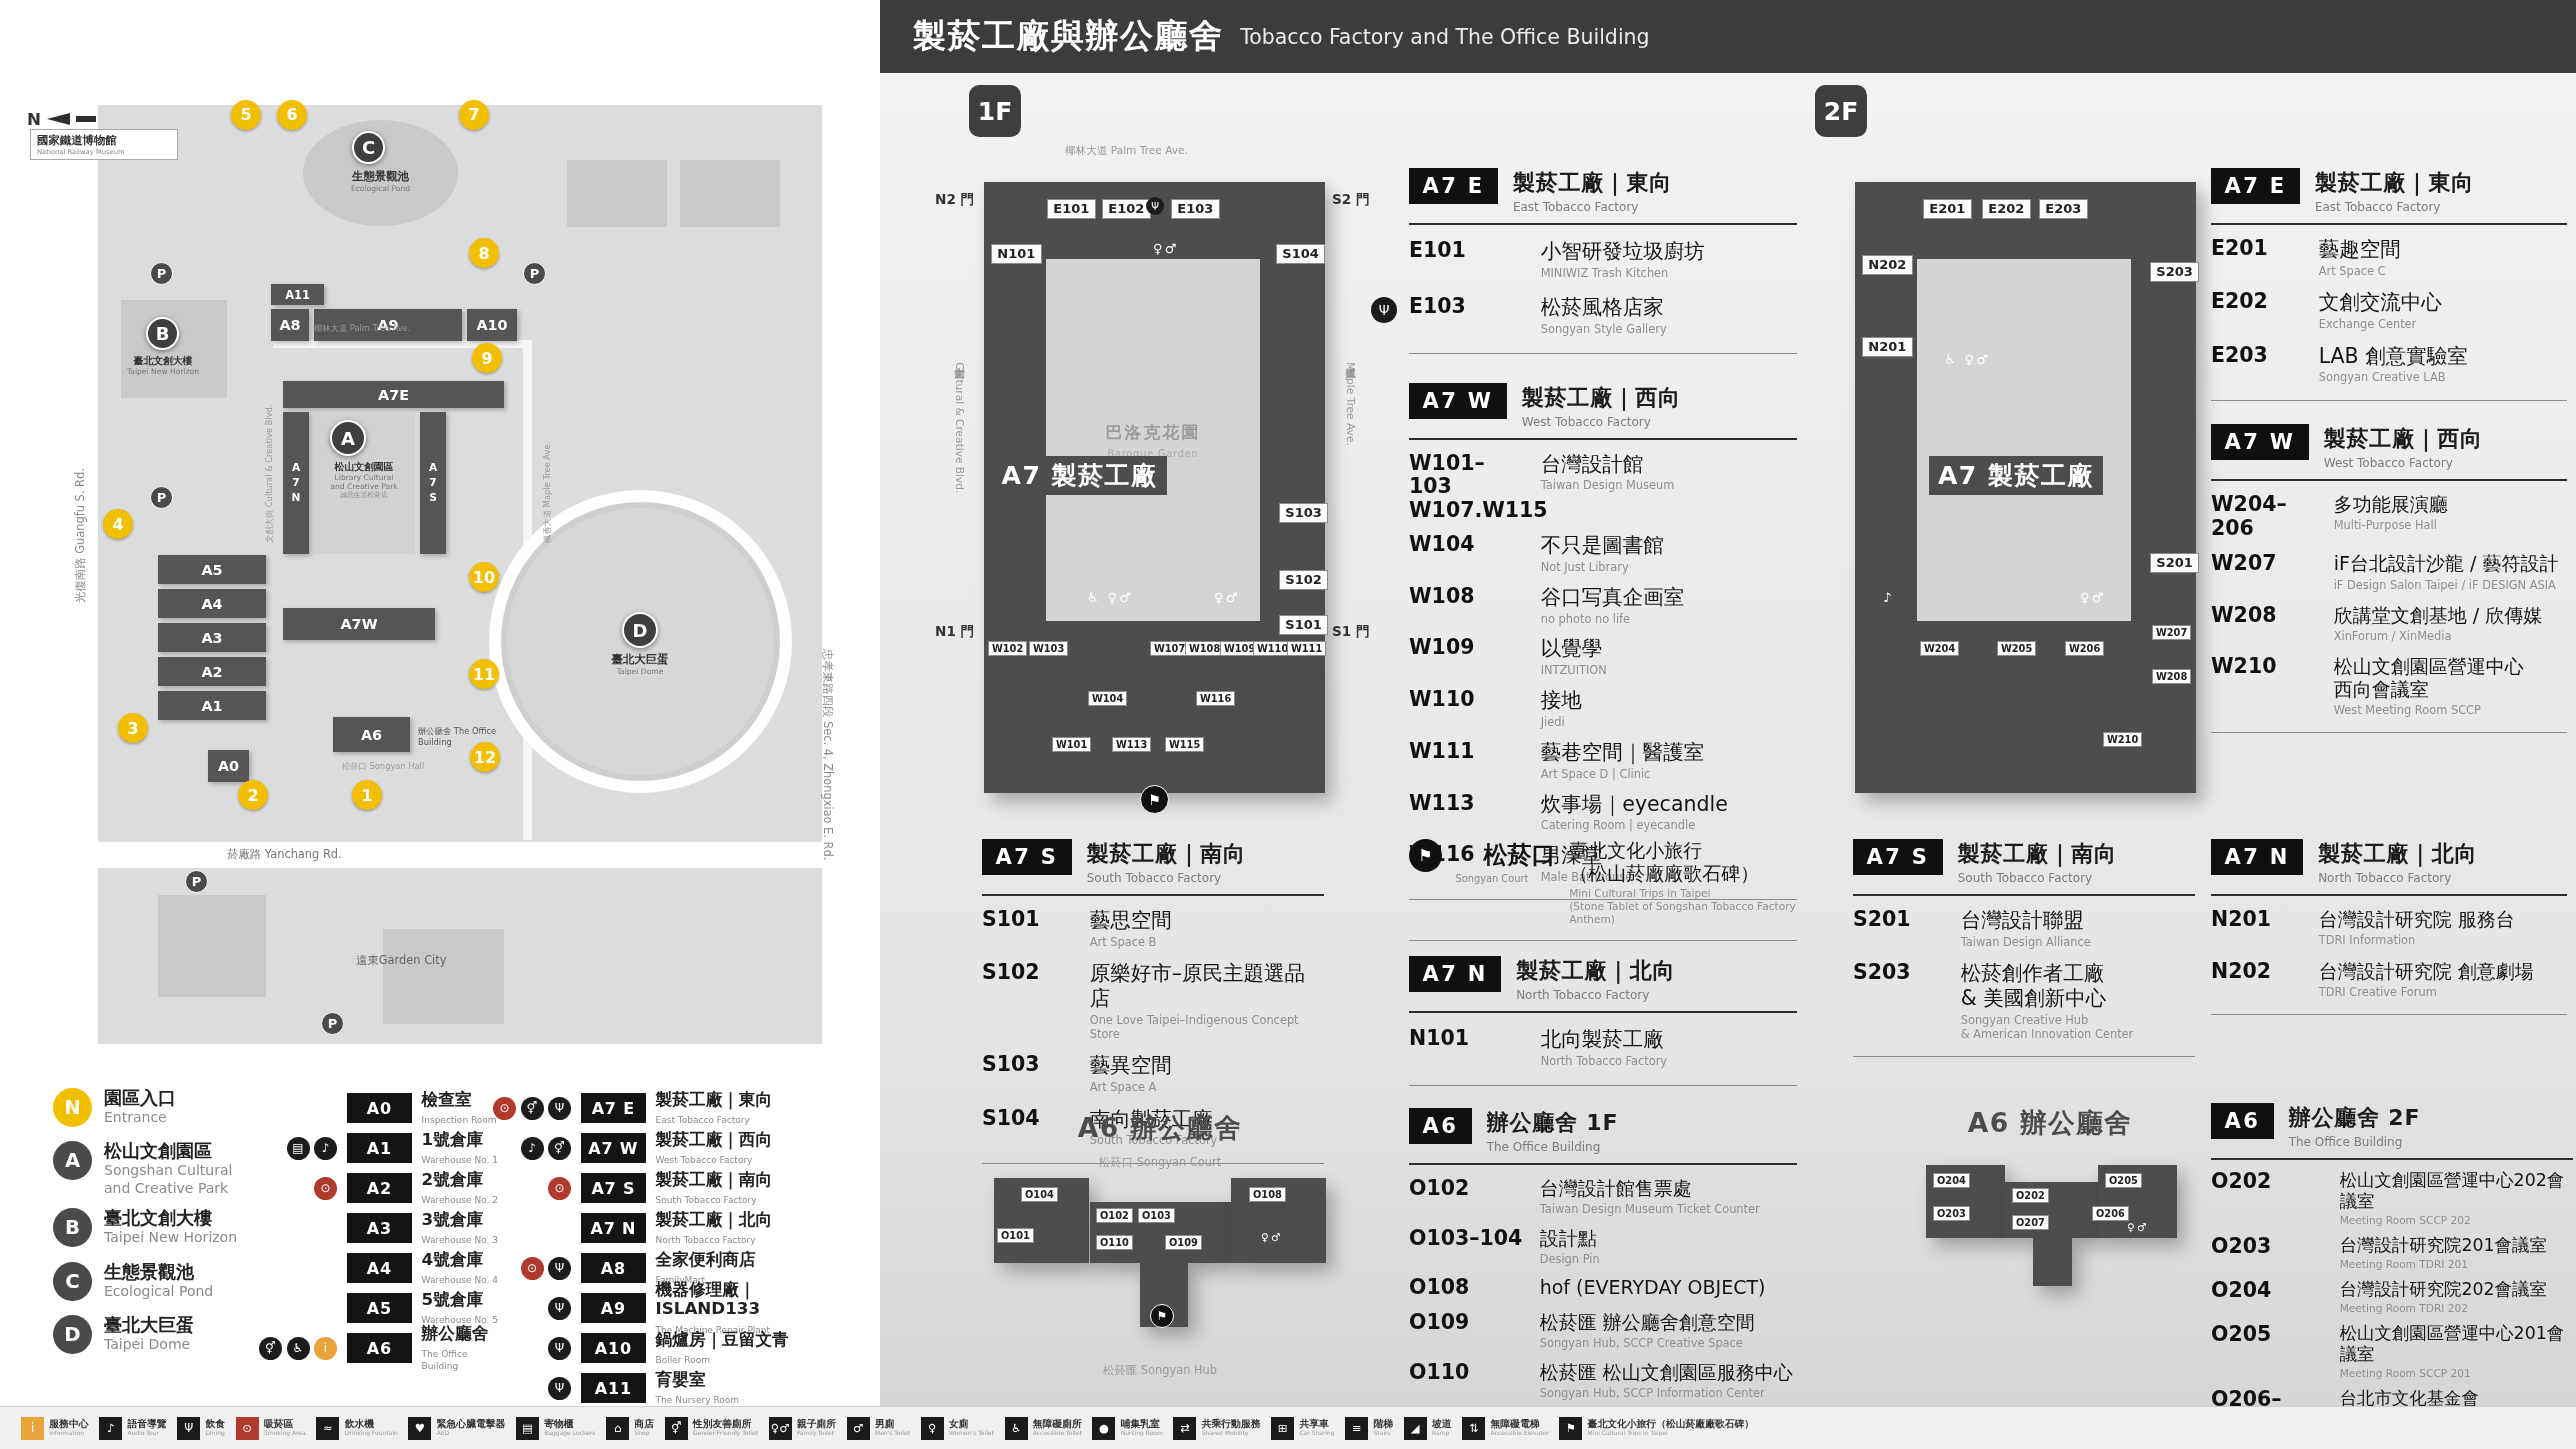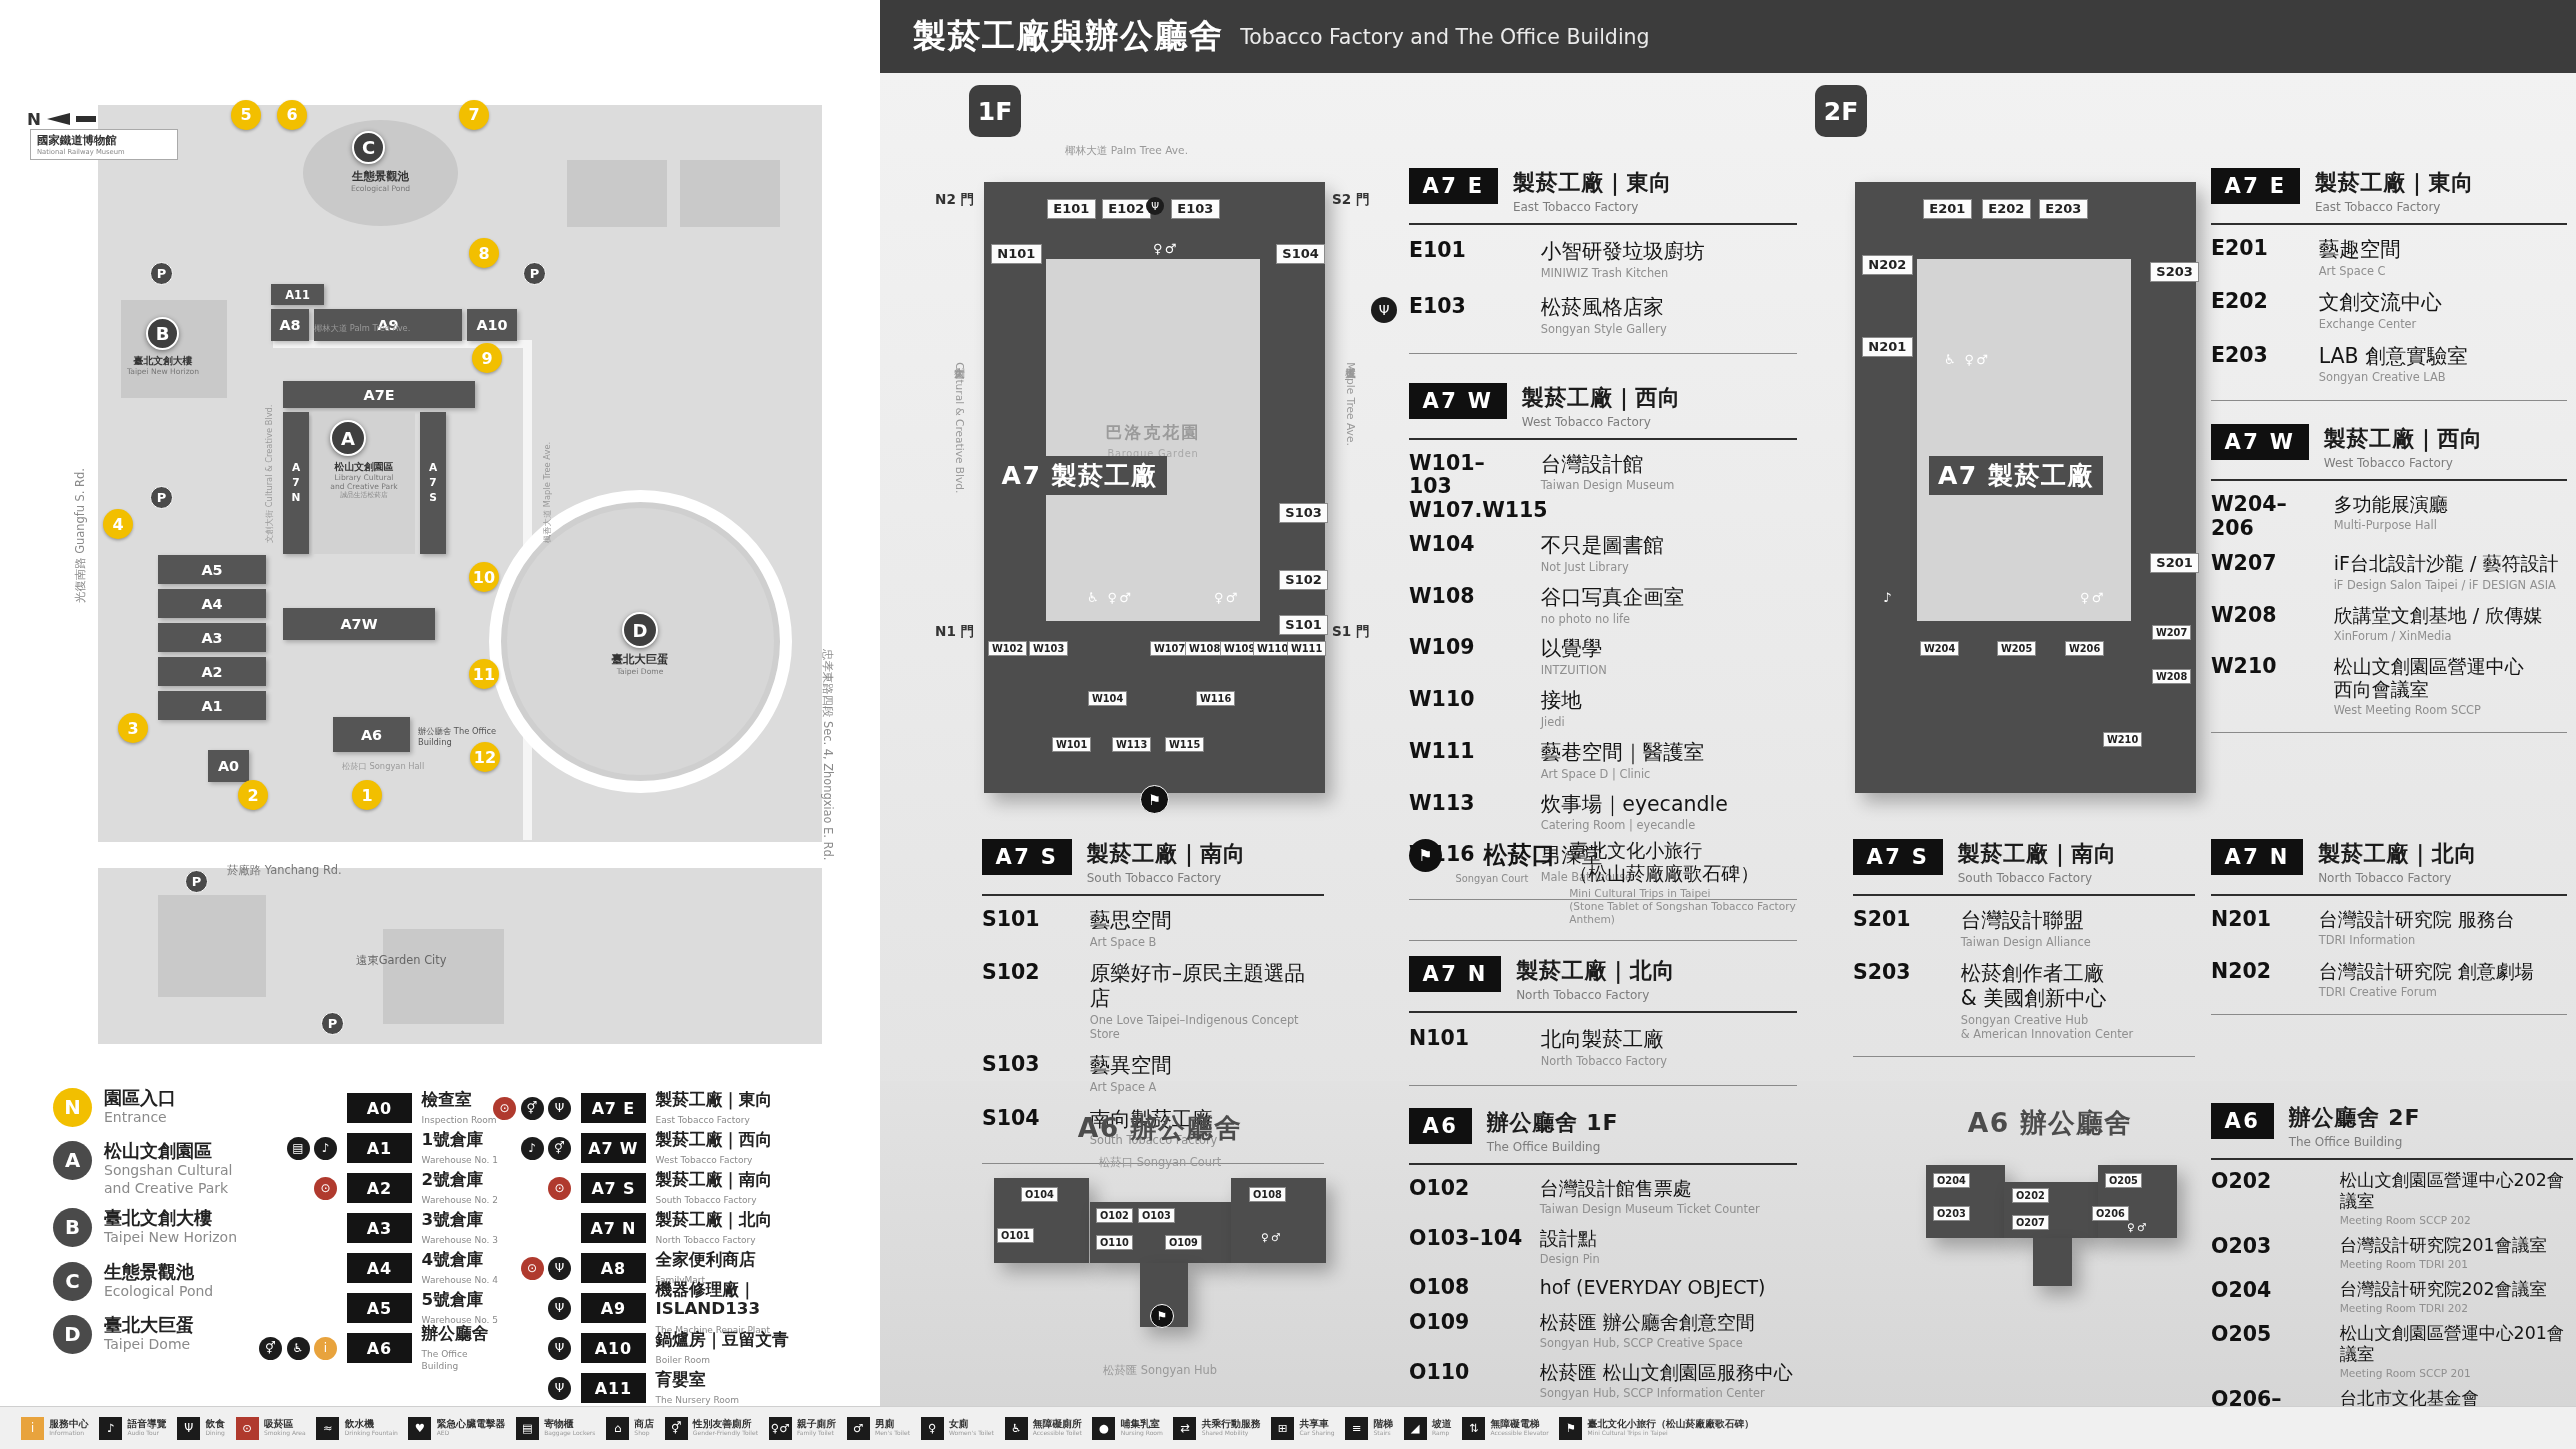--- a/index.html
+++ b/index.html
@@ -148,21 +148,21 @@
       <div class="pin" style="left:146px;top:244px;width:33px;height:33px;">B</div>
       <div class="maplabel" style="left:106px;top:282px;width:114px;">
         <span class="z" style="font-size:9.8px;">臺北文創大樓</span>
         <span class="e">Taipei New Horizon</span>
       </div>
 
       <div class="blk sm" style="left:271px;top:211px;width:53px;height:21px;">A11</div>
       <div class="blk" style="left:271px;top:236px;width:38px;height:32px;">A8</div>
       <div class="blk" style="left:314px;top:236px;width:148px;height:32px;">A9</div>
       <div class="blk" style="left:467px;top:236px;width:50px;height:32px;">A10</div>
-      <div class="blk" style="left:283px;top:308px;width:192px;height:27px;">A7E</div>
+      <div class="blk" style="left:283px;top:308px;width:221px;height:27px;">A7E</div>
       <div class="blk v" style="left:283px;top:339px;width:26px;height:142px;">A7N</div>
       <div class="courtyard" style="left:313px;top:339px;width:102px;height:142px;"></div>
       <div class="blk v" style="left:420px;top:339px;width:26px;height:142px;">A7S</div>
       <div class="pin" style="left:330px;top:347px;width:36px;height:36px;">A</div>
       <div class="maplabel" style="left:290px;top:388px;width:148px;">
         <span class="z" style="font-size:9.8px;">松山文創園區</span>
         <span class="e" style="white-space:pre-line;">Library Cultural
 and Creative Park</span>
         <span class="s">誠品生活松菸店</span>
       </div>
@@ -181,21 +181,21 @@
       <div class="dome" style="left:489px;top:417px;width:303px;height:303px;"></div>
       <div class="pin" style="left:622px;top:539px;width:36px;height:36px;">D</div>
       <div class="maplabel" style="left:583px;top:580px;width:114px;">
         <span class="z">臺北大巨蛋</span>
         <span class="e">Taipei Dome</span>
       </div>
       <div class="streetlbl" style="left:356px;top:880px;color:#666;">遠東Garden City</div>
 
       <div class="streetlbl rot-l" style="left:73px;top:530px;">光復南路 Guangfu S. Rd.</div>
       <div class="streetlbl rot-r" style="left:835px;top:576px;">忠孝東路四段 Sec. 4, Zhongxiao E. Rd.</div>
-      <div class="streetlbl" style="left:227px;top:790px;color:#777;">菸廠路 Yanchang Rd.</div>
+      <div class="streetlbl" style="left:227px;top:774px;color:#777;">菸廠路 Yanchang Rd.</div>
       <div class="streetlbl small" style="left:314px;top:250px;">椰林大道 Palm Tree Ave.</div>
       <div class="streetlbl small rot-l" style="left:264px;top:470px;">文創大街 Cultural &amp; Creative Blvd.</div>
       <div class="streetlbl small rot-l" style="left:542px;top:470px;">楓香大道 Maple Tree Ave.</div>
 
       <div class="ppin" style="left:150px;top:189px;">P</div>
       <div class="ppin" style="left:523px;top:189px;">P</div>
       <div class="ppin" style="left:150px;top:413px;">P</div>
       <div class="ppin" style="left:185px;top:797px;">P</div>
       <div class="ppin" style="left:321px;top:939px;">P</div>
 

